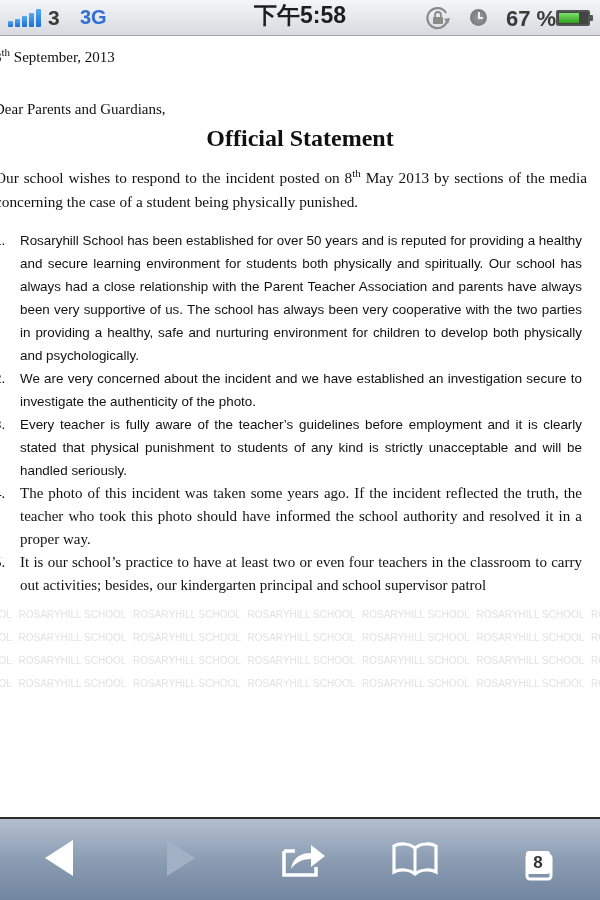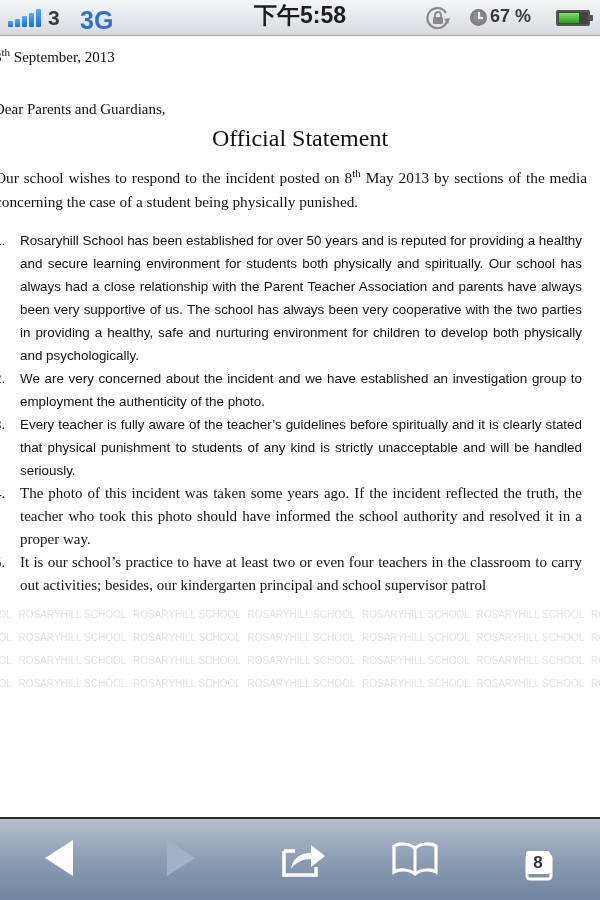--- a/index.html
+++ b/index.html
@@ -9,37 +9,37 @@
   
   .statusbar {
     position: absolute; left: 0; top: 0; width: 600px; height: 36px;
     background: linear-gradient(#f4f5f7, #d7dadf);
     border-bottom: 1px solid #a3a7ad;
     font-family: "Liberation Sans", sans-serif;
   }
   .signal { position: absolute; left: 8px; top: 9px; height: 18px; display: flex; align-items: flex-end; gap: 2px; }
   .signal span { display: block; width: 5px; background: linear-gradient(#57a9f2, #1a6fd6); border-radius: 1px; }
   .carrier { position: absolute; left: 48px; top: 6px; font-size: 21px; font-weight: bold; color: #3a3a3a; }
-  .network { position: absolute; left: 80px; top: 6px; font-size: 25px; font-weight: bold; color: #2f6fd6; }
+  .network { position: absolute; left: 80px; top: 6px; font-size: 20px; font-weight: bold; color: #2f6fd6; }
   .clock { position: absolute; left: 0; right: 0; top: 0; text-align: center; font-size: 23px; font-weight: bold; color: #1e1e1e; }
   .rotlock { position: absolute; left: 425px; top: 5px; width: 26px; height: 26px; }
   .alarm { position: absolute; left: 470px; top: 9px; width: 17px; height: 17px; border-radius: 50%; background: radial-gradient(#9a9a9a, #6f6f6f); }
   .alarm::before { content: ""; position: absolute; left: 8px; top: 3px; width: 2px; height: 6px; background: #eee; }
   .alarm::after { content: ""; position: absolute; left: 8px; top: 8px; width: 5px; height: 2px; background: #eee; }
-  .battery-pct { position: absolute; left: 490px; top: 6px; font-size: 18px; font-weight: bold; color: #3a3a3a; }
+  .battery-pct { position: absolute; left: 506px; top: 6px; font-size: 22px; font-weight: bold; color: #3a3a3a; }
   .battery { position: absolute; left: 556px; top: 10px; width: 34px; height: 16px; border: 2px solid #555; border-radius: 2px; background: #444; }
   .battery-fill { position: absolute; left: 1px; top: 1px; bottom: 1px; background: linear-gradient(#7de36b, #2e9f1d); }
   .battery::after { content: ""; position: absolute; right: -5px; top: 3px; width: 3px; height: 6px; background: #555; border-radius: 0 1px 1px 0; }
 
   
   .page { position: absolute; left: 0; top: 37px; width: 600px; height: 780px; background: #fff; overflow: hidden; }
   .doc-date { position: absolute; left: -6px; top: 9px; font-size: 15px; color: #111; }
   .doc-date sup, .intro sup { font-size: 11px; vertical-align: 6px; }
   .greeting { position: absolute; left: -6px; top: 64px; font-size: 15px; color: #111; }
-  .title { position: absolute; left: 0; width: 578px; top: 88px; text-align: center; font-size: 24px; font-weight: normal; color: #111; padding-left: 22px; }
+  .title { position: absolute; left: 0; width: 578px; top: 88px; text-align: center; font-size: 24px; font-weight: bold; color: #111; padding-left: 22px; }
   .intro { position: absolute; left: -5px; top: 124px; width: 592px; font-size: 15.3px; line-height: 24px; color: #111; text-align: justify; }
 
   .items { position: absolute; left: 0; top: 192px; width: 600px; list-style: none; }
   .item { position: relative; padding-left: 20px; width: 582px; color: #111; text-align: justify; }
   .item .num { position: absolute; left: -6px; top: 0; }
   .item.sans { font-family: "Liberation Sans", sans-serif; font-size: 13.4px; line-height: 23px; }
   .item.serif { font-family: "Liberation Serif", serif; font-size: 15px; line-height: 23px; }
   .item .txt { display: block; }
 
   .watermark { position: absolute; left: 0; top: 566px; width: 600px; font-family: "Liberation Sans", sans-serif; font-size: 10px; color: #e2e2e2; white-space: nowrap; }
@@ -94,25 +94,25 @@
   <div class="title">Official Statement</div>
   <div class="intro"><span>Our school wishes to respond to the incident posted on 8</span><sup>th</sup><span> May 2013 by sections of the media concerning the case of a student being physically punished.</span></div>
 
   <ol class="items">
     <li class="item sans">
         <span class="num">1.</span>
         <span class="txt">Rosaryhill School has been established for over 50 years and is reputed for providing a healthy and secure learning environment for students both physically and spiritually.   Our school has always had a close relationship with the Parent Teacher Association and parents have always been very supportive of us.   The school has always been very cooperative with the two parties in providing a healthy, safe and nurturing environment for children to develop both physically and psychologically.</span>
       </li>
     <li class="item sans">
         <span class="num">2.</span>
-        <span class="txt">We are very concerned about the incident and we have established an investigation group to employment the authenticity of the photo.</span>
+        <span class="txt">We are very concerned about the incident and we have established an investigation secure to investigate the authenticity of the photo.</span>
       </li>
     <li class="item sans">
         <span class="num">3.</span>
-        <span class="txt">Every teacher is fully aware of the teacher’s guidelines before spiritually and it is clearly stated that physical punishment to students of any kind is strictly unacceptable and will be handled seriously.</span>
+        <span class="txt">Every teacher is fully aware of the teacher’s guidelines before employment and it is clearly stated that physical punishment to students of any kind is strictly unacceptable and will be handled seriously.</span>
       </li>
     <li class="item serif">
         <span class="num">4.</span>
         <span class="txt">The photo of this incident was taken some years ago. If the incident reflected the truth, the teacher who took this photo should have informed the school authority and resolved it in a proper way.</span>
       </li>
     <li class="item serif">
         <span class="num">5.</span>
         <span class="txt">It is our school’s practice to have at least two or even four teachers in the classroom to carry out activities; besides, our kindergarten principal and school supervisor patrol</span>
       </li>
   </ol>

